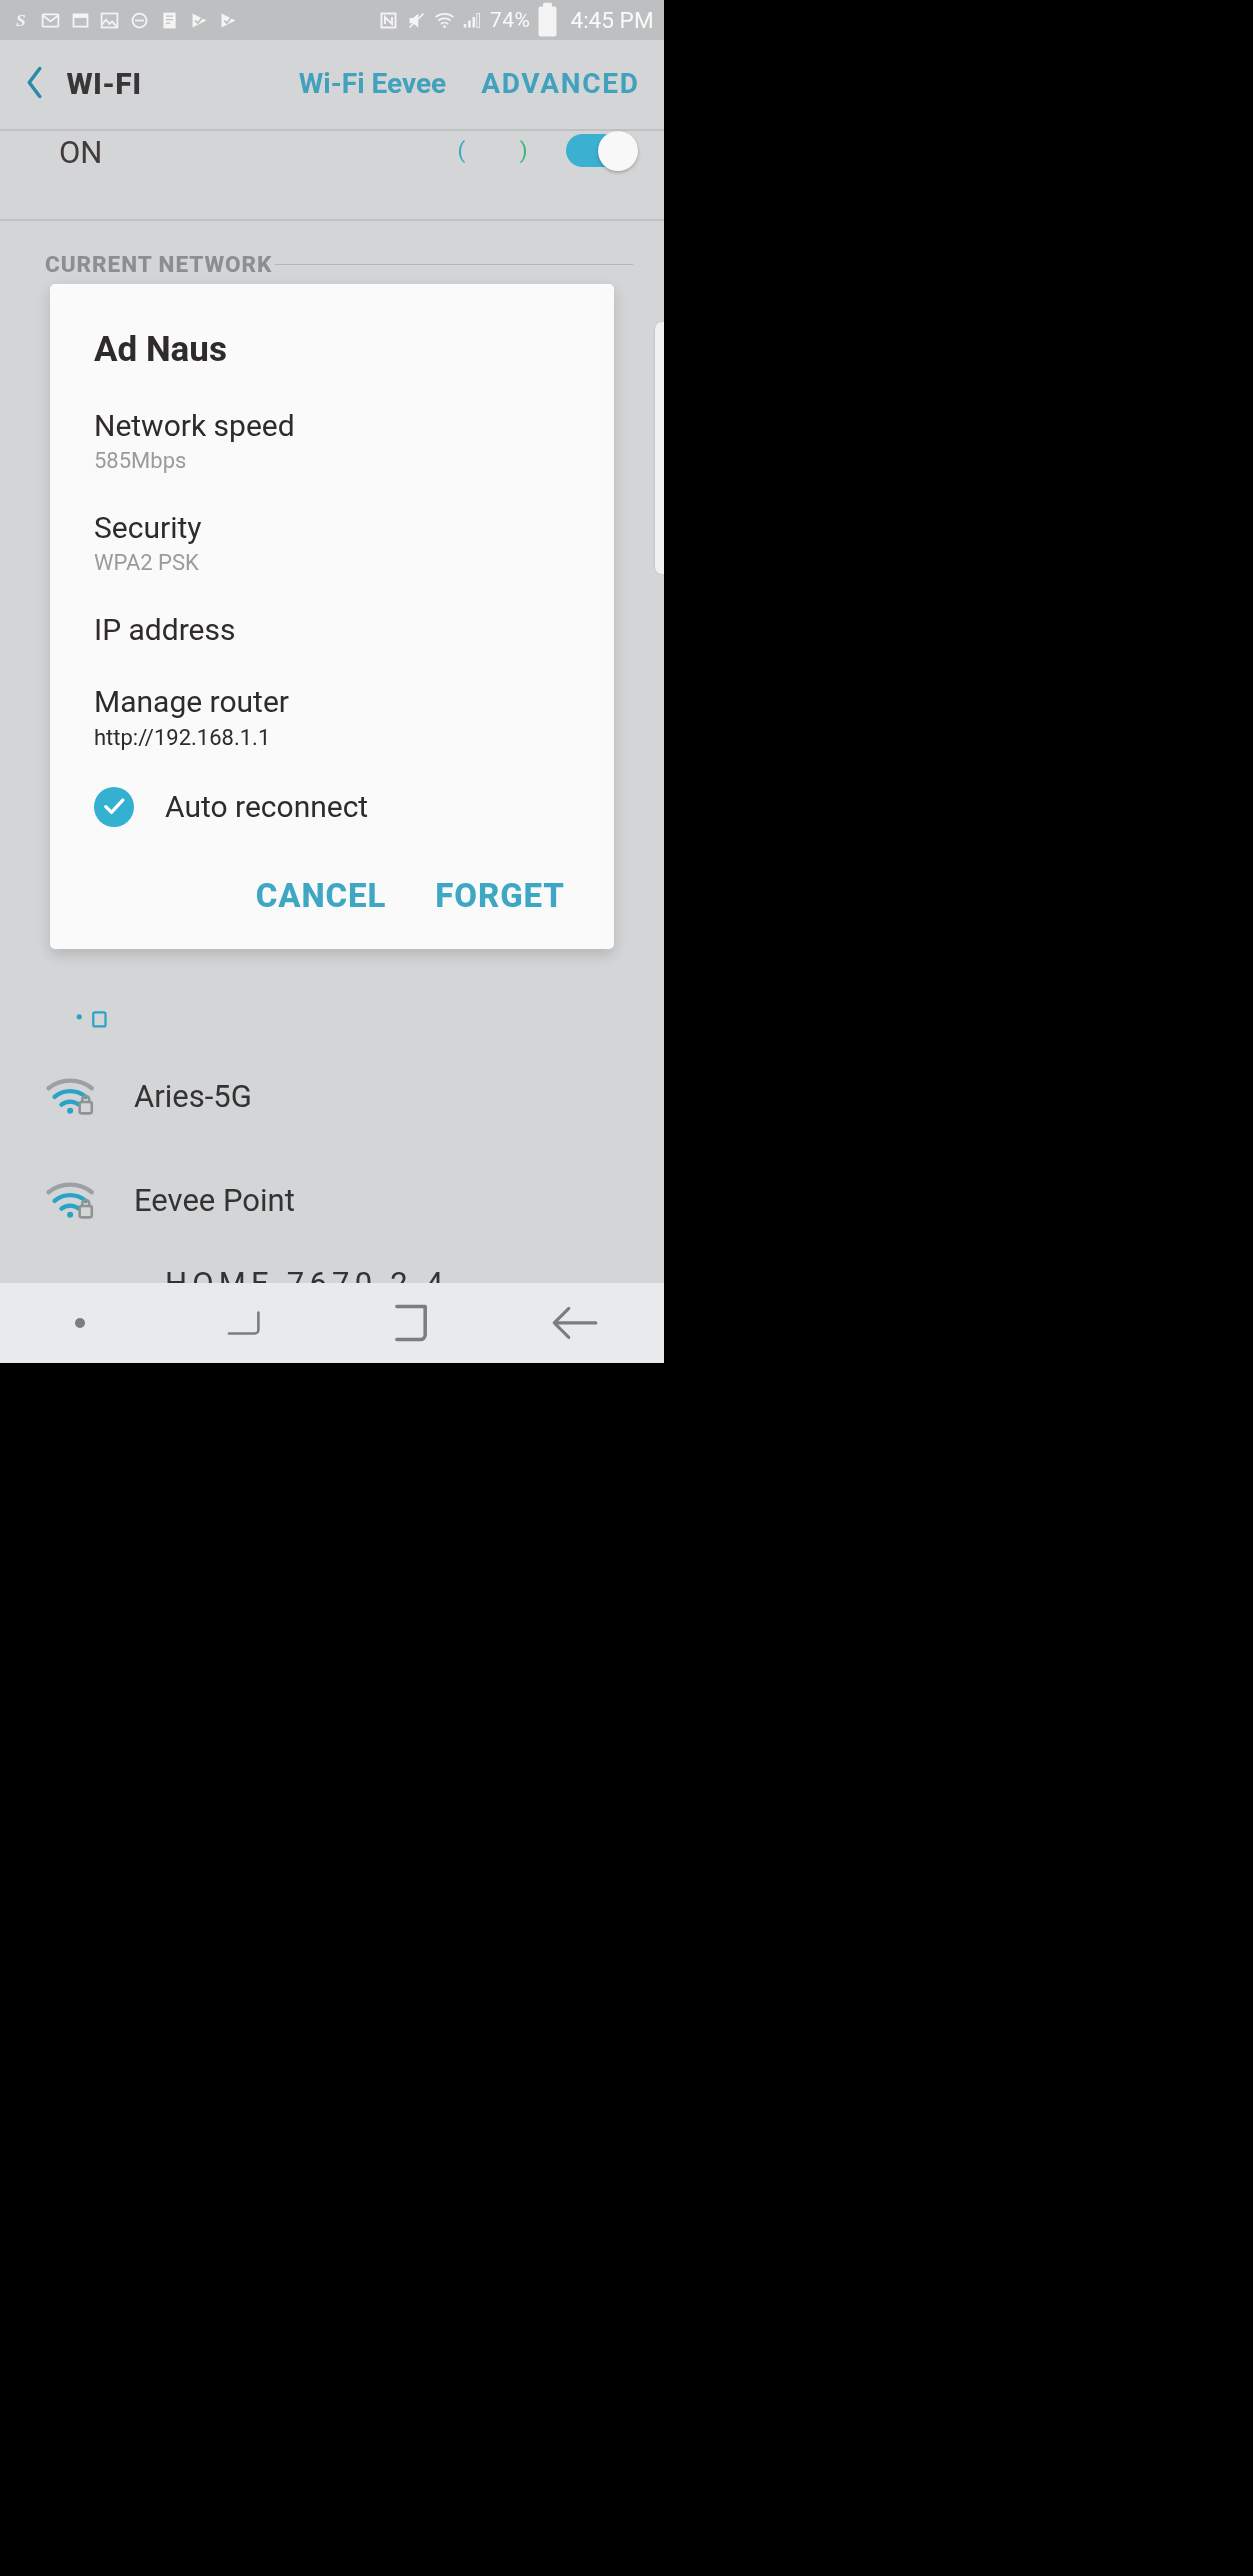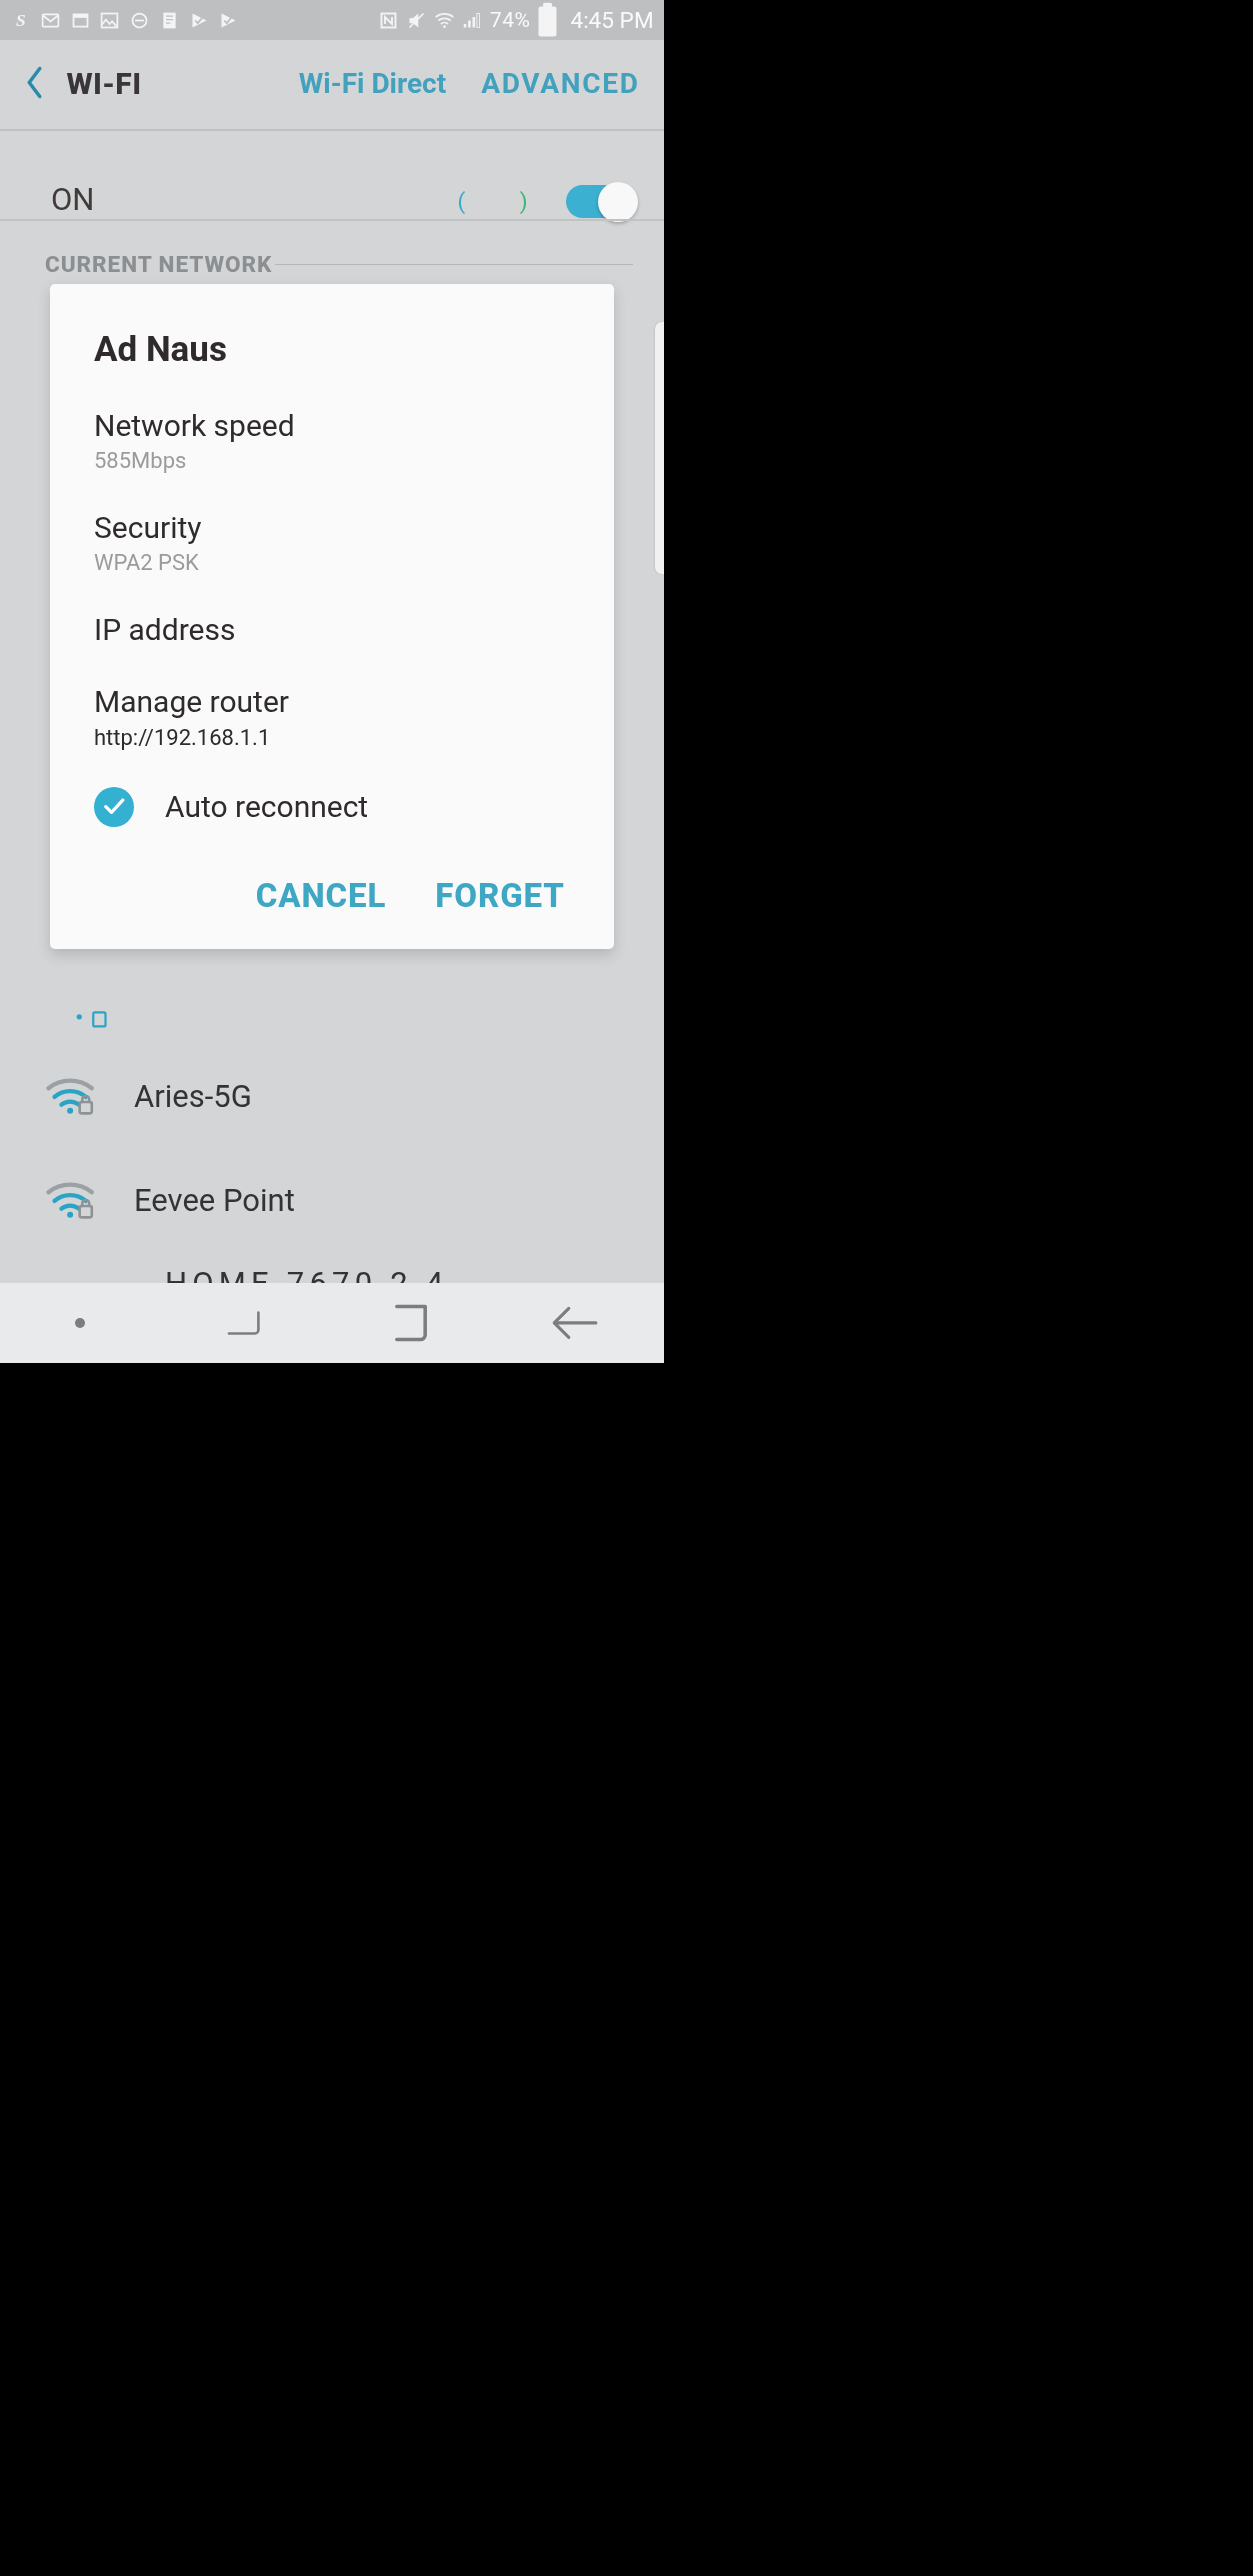--- a/index.html
+++ b/index.html
@@ -17,21 +17,21 @@
   
   .header { position:absolute; top:40px; left:0; right:0; height:87px; display:flex; align-items:center; padding:0 24.4px; }
   .back-chevron { width:21px; height:35px; color:#2b8aa8; margin-right:21px; }
   .header-title { font-size:30px; font-weight:800; color:#3a3536; letter-spacing:0.4px; }
   .header-actions { margin-left:auto; display:flex; gap:35px; }
   .header-link { font-size:28px; font-weight:700; color:#42a1bd; }
   .header-link.bold { letter-spacing:1.7px; }
 
   
   .divider-top { position:absolute; top:129px; left:0; right:0; height:1.7px; background:#bfc1c3; }
-  .toggle-row { position:absolute; top:134px; left:4px; right:0; height:84px; display:flex; align-items:flex-end; padding:0 28px 0 47px; }
+  .toggle-row { position:absolute; top:134px; left:12px; right:0; height:84px; display:flex; align-items:flex-start; padding:0 28px 0 47px; }
   .toggle-label { font-size:31px; color:#413b3c; }
   .toggle-spacer { margin-left:auto; display:flex; align-items:center; gap:14px; }
   .paren-indicator { font-size:22.6px; letter-spacing:24.4px; color:#3aa9c9; }
   .paren-indicator .r { color:#39b875; }
   .switch { width:70px; height:33px; border-radius:17.4px; background:#3bb0d0; position:relative; }
   .switch .knob { position:absolute; right:-1.7px; top:-3.5px; width:40px; height:40px; border-radius:50%; background:#f8f8f8; box-shadow:0 1.7px 3.5px rgba(0,0,0,.25); }
   .divider-mid { position:absolute; top:219px; left:0; right:0; height:1.7px; background:#c0c2c4; }
 
   
   .section-label { position:absolute; top:251px; left:45px; right:31px; display:flex; align-items:center; gap:3px; }
@@ -165,21 +165,21 @@
 </div>
 
 <div class="header">
   <span>
     <svg class="back-chevron" viewBox="0 0 24 40">
           <path d="M18 4L6 20l12 16" fill="none" stroke="#2b8aa8" stroke-width="4" stroke-linecap="round" stroke-linejoin="round"></path>
         </svg>
   </span>
   <span class="header-title">WI-FI</span>
   <div class="header-actions">
-    <span class="header-link">Wi-Fi Direct</span>
+    <span class="header-link">Wi-Fi Eevee</span>
     <span class="header-link bold">ADVANCED</span>
   </div>
 </div>
 
 <div class="divider-top"></div>
 
 <div class="toggle-row">
   <span class="toggle-label">ON</span>
   <div class="toggle-spacer">
     <span class="paren-indicator">( <span class="r">)</span></span>

